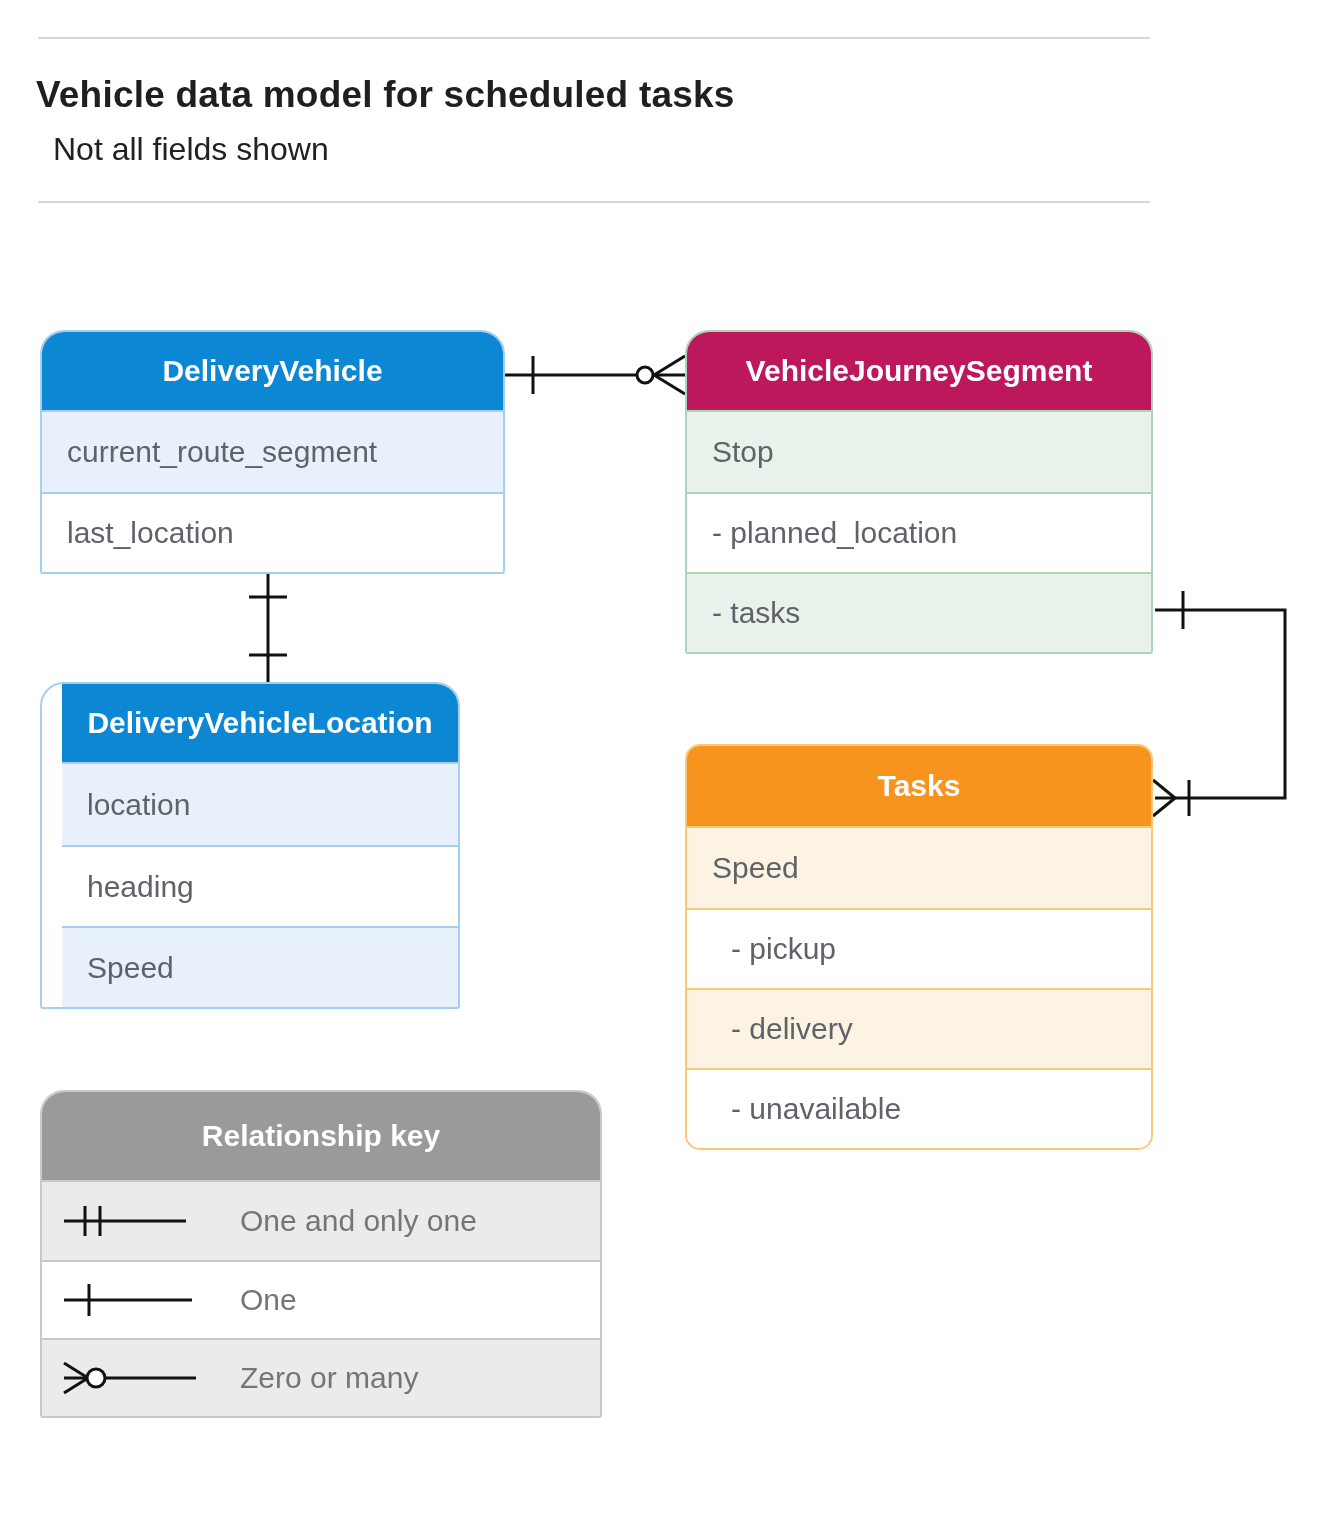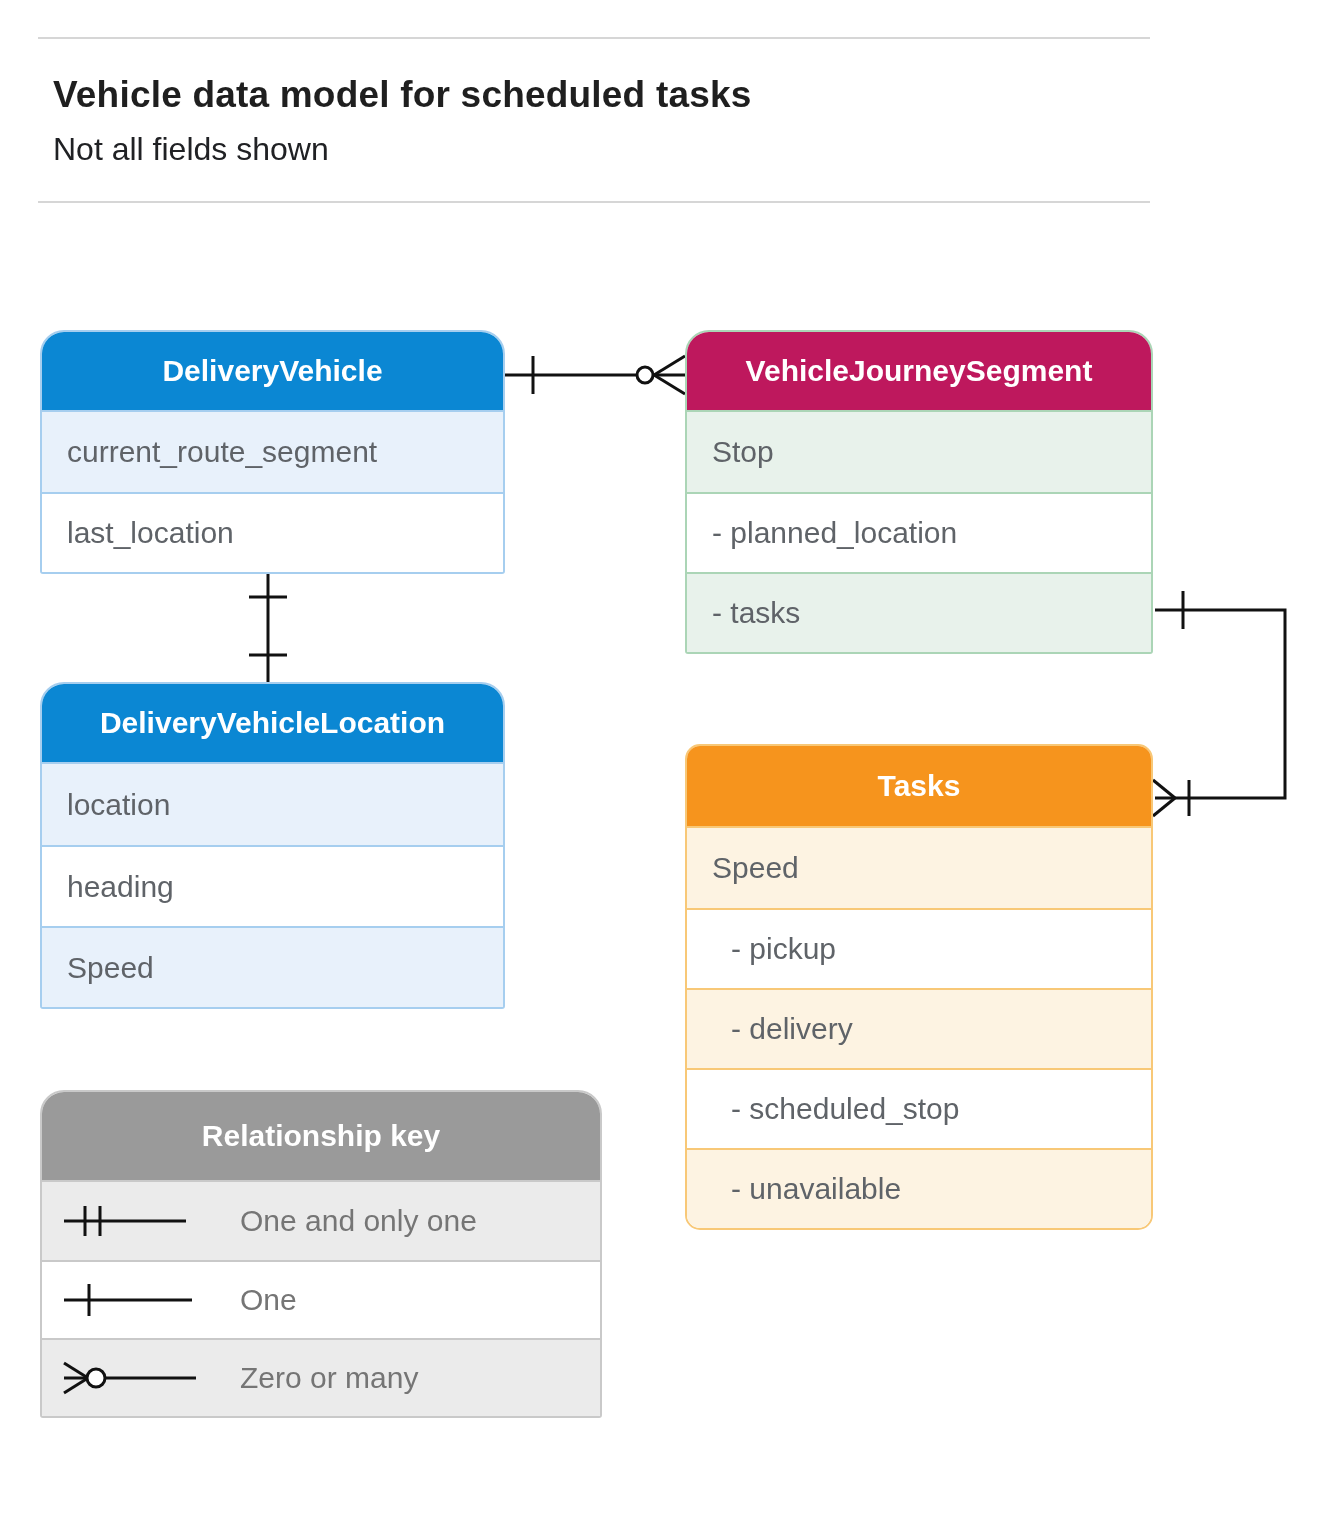--- a/index.html
+++ b/index.html
@@ -3,21 +3,21 @@
 <meta charset="utf-8">
 <style>
   html,body{margin:0;padding:0;background:#ffffff;}
   body{font-family:"Liberation Sans", sans-serif; -webkit-font-smoothing:antialiased;}
   .canvas{position:relative;width:1325px;height:1530px;background:#ffffff;overflow:hidden;}
 
   .rule{position:absolute;left:38px;width:1112px;height:2px;background:#d6d6d6;}
   .rule-top{top:37px;}
   .rule-2{top:201px;}
 
-  .page-title{position:absolute;left:53px;top:74px;margin:0;font-size:37px;font-weight:700;color:#1f1f1f;letter-spacing:.2px;}
+  .page-title{position:absolute;left:36px;top:74px;margin:0;font-size:37px;font-weight:700;color:#1f1f1f;letter-spacing:.2px;}
   .page-subtitle{position:absolute;left:53px;top:131px;font-size:32px;color:#202124;}
 
   .entity{position:absolute;border-radius:24px 24px 3px 3px;overflow:hidden;border:2px solid;box-sizing:border-box;background:#fff;}
   .ehead{display:flex;align-items:center;justify-content:center;color:#ffffff;font-weight:700;font-size:30px;}
   .erow{display:flex;align-items:center;padding-left:25px;font-size:30px;color:#5f6368;box-sizing:border-box;}
   .erow + .erow{border-top:2px solid;}
 
   
   .c-blue{border-color:#a6ceef;}
   .c-blue .ehead{background:#0b87d3;border-bottom:2px solid #a6ceef;}
@@ -41,21 +41,21 @@
   .c-gray .ehead{background:#9a9a9a;border-bottom:2px solid #c9c9c9;}
   .c-gray .erow{background:#ffffff;border-color:#c9c9c9;}
   .c-gray .erow:nth-child(even){background:#ebebeb;}
 
   .e-dv{left:40px;top:330px;width:465px;}
   .e-dv .ehead{height:78px;} .e-dv .erow{height:80px;}
 
   .e-vjs{left:685px;top:330px;width:468px;}
   .e-vjs .ehead{height:78px;} .e-vjs .erow{height:80px;}
 
-  .e-dvl{left:40px;top:682px;width:465px;}
+  .e-dvl{left:40px;top:682px;width:420px;padding-left:20px;}
   .e-dvl .ehead{height:78px;} .e-dvl .erow{height:81px;}
 
   .e-tasks{left:685px;top:744px;width:468px;}
   .e-tasks .ehead{height:80px;} .e-tasks .erow{height:80px;}
   .e-tasks .erow:not(:nth-child(2)){padding-left:44px;}
 
   .e-key{left:40px;top:1090px;width:562px;}
   .e-key .ehead{height:88px;}
   .e-key .erow{height:78px;padding-left:18px;}
   .key-label{color:#757575;font-size:30px;margin-left:40px;}
@@ -120,21 +120,20 @@
     <div class="erow">location</div>
     <div class="erow">heading</div>
     <div class="erow">Speed</div>
   </div>
 
   <div class="entity c-orange e-tasks">
     <div class="ehead">Tasks</div>
     <div class="erow">Speed</div>
     <div class="erow">- pickup</div>
     <div class="erow">- delivery</div>
-    <div class="erow">- scheduled_stop</div>
     <div class="erow">- unavailable</div>
   </div>
 
   <div class="entity c-gray e-key">
     <div class="ehead">Relationship key</div>
 
     <div class="erow">
       <svg class="key-symbol" width="140" height="40" viewBox="0 0 140 40">
         <line x1="4" y1="20" x2="126" y2="20"></line>
         <line x1="25" y1="5" x2="25" y2="35"></line>

